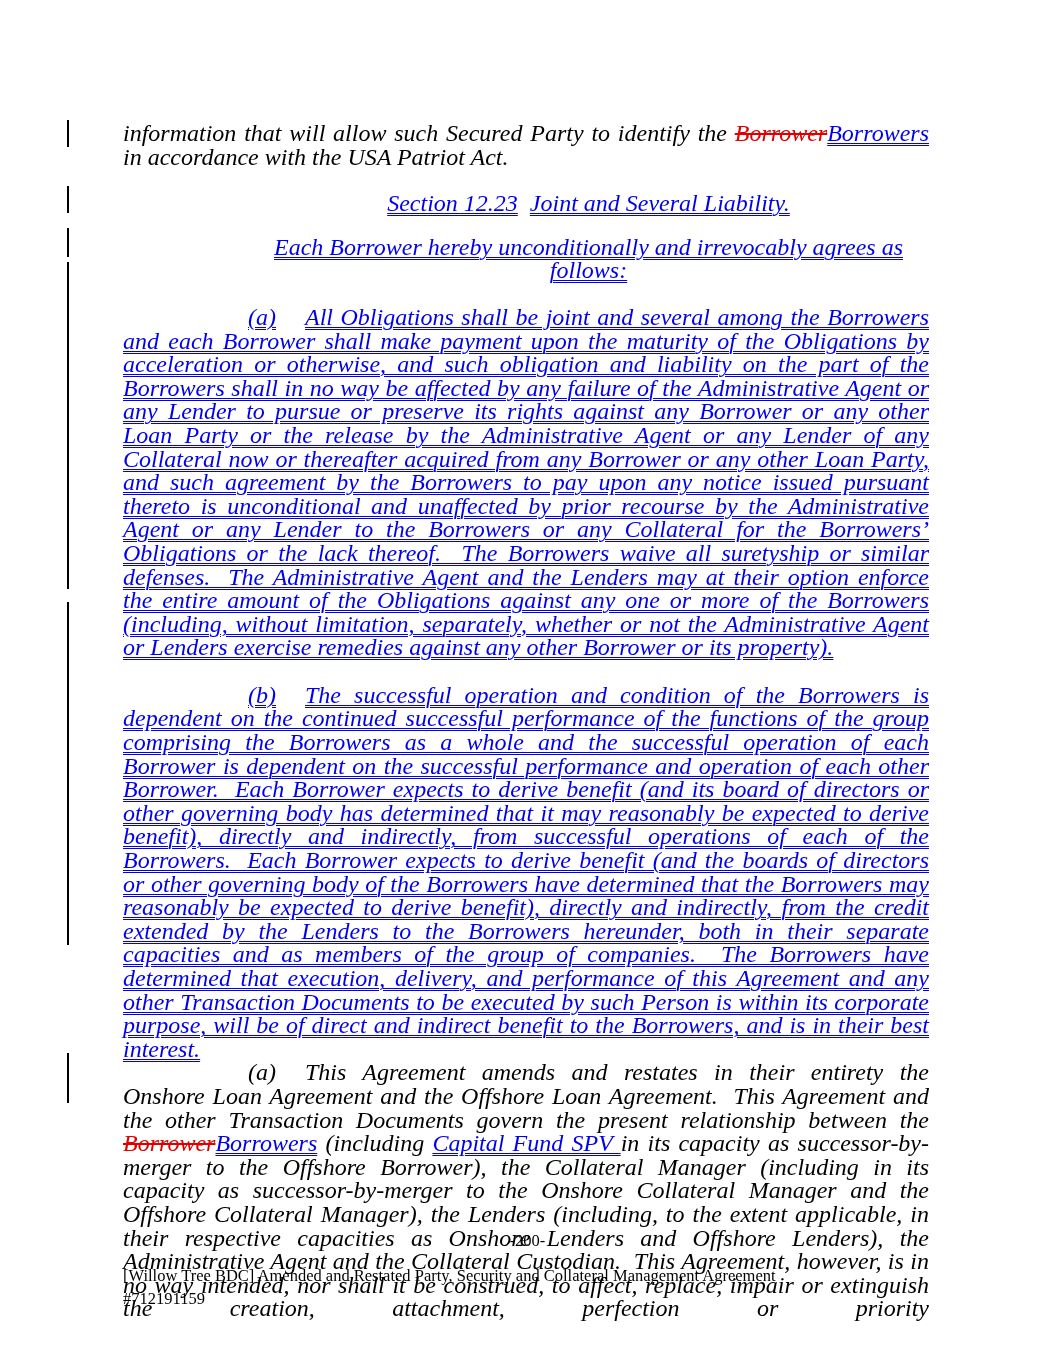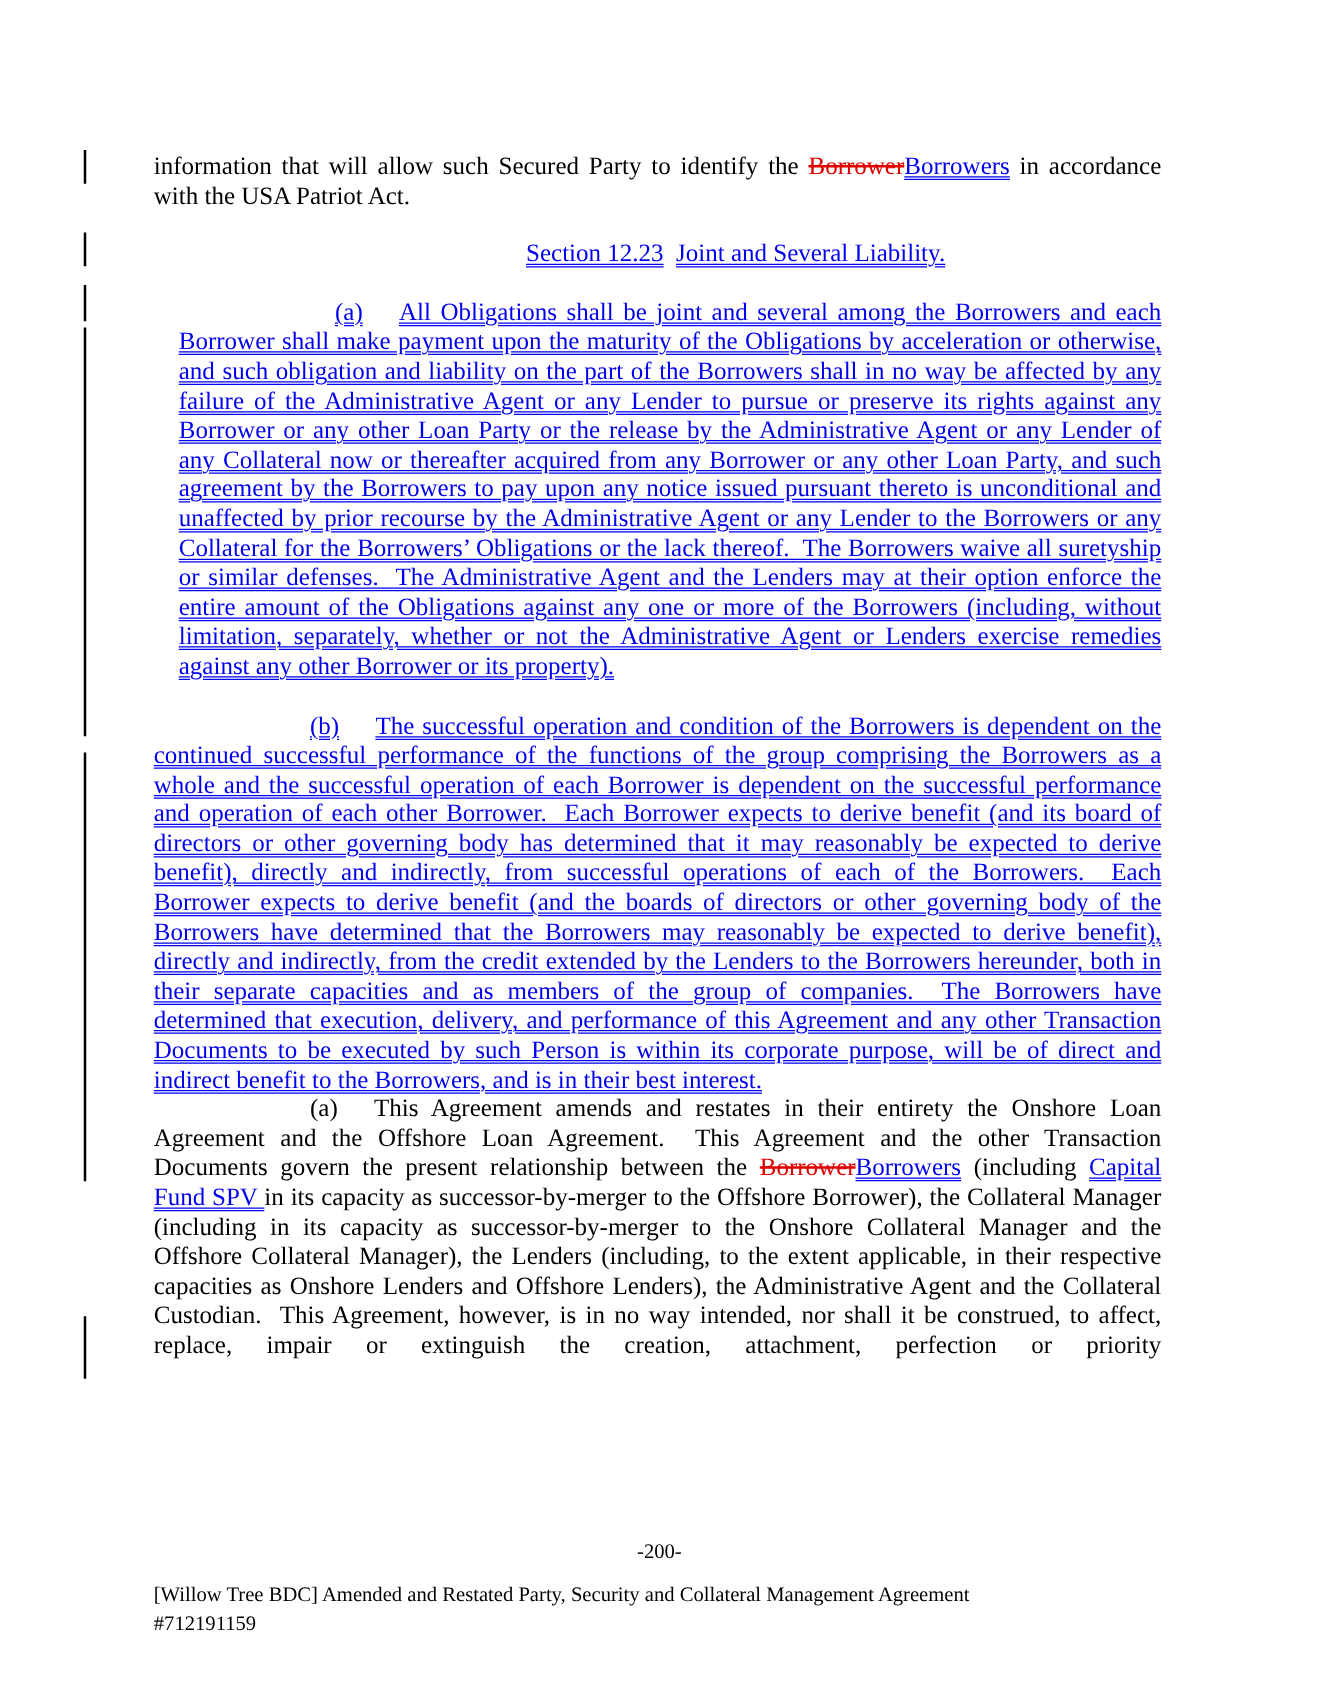--- a/index.html
+++ b/index.html
@@ -10,29 +10,30 @@
     background: #ffffff;
     font-family: "Liberation Serif", serif;
     color: #000000;
     overflow: hidden;
   }
   #content {
     position: absolute;
     left: 123px;
     top: 122px;
     width: 806px;
-    font-size: 20px;
+    font-size: 24px;
     line-height: 23.6px;
+    font-style: italic;
   }
   .para { margin: 0; text-align: justify; }
   .heading { text-align: center; padding-left: 125px; }
   .indent { text-indent: 125px; }
   .mt-h1 { margin-top: 23px; }
   .mt-h2 { margin-top: 20px; }
-  .mt-pa { margin-top: 23px; margin-left: 20px; }
+  .mt-pa { margin-top: 23px; }
   .mt-pb { margin-top: 24px; }
   .mt-h3 { margin-top: 23px; }
   .mt-p2 { }
   .justify-last { text-align-last: justify; }
 
   
   .run-norm { color: #000000; }
   .run-ins {
     color: var(--ins-color, #0000ee);
     text-decoration-line: underline;
@@ -99,20 +100,21 @@
   <div id="bar3" class="change-bar"></div>
   <div id="bar4" class="change-bar"></div>
   <div id="bar5" class="change-bar"></div>
   <div id="bar6" class="change-bar"></div>
 
   <div id="content">
     <div class="para"><span class="run-norm">information that will allow such Secured Party to identify the </span><span class="run-del">Borrower</span><span class="run-ins">Borrowers</span><span class="run-norm"> in accordance with the USA Patriot Act.</span></div>
 
     <div class="para heading mt-h1"><span class="run-ins">Section 12.23</span><span class="run-norm">&nbsp;&nbsp;</span><span class="run-ins">Joint and Several Liability.</span></div>
 
+    <div class="para heading mt-h2"><span class="run-ins">Each Borrower hereby unconditionally and irrevocably agrees as follows:</span></div>
 
     <div class="para indent mt-pa"><span class="run-ins">(a)</span><span class="run-tab"></span><span class="run-ins">All Obligations shall be joint and several among the Borrowers and each Borrower shall make payment upon the maturity of the Obligations by acceleration or otherwise, and such obligation and liability on the part of the Borrowers shall in no way be affected by any failure of the Administrative Agent or any Lender to pursue or preserve its rights against any Borrower or any other Loan Party or the release by the Administrative Agent or any Lender of any Collateral now or thereafter acquired from any Borrower or any other Loan Party, and such agreement by the Borrowers to pay upon any notice issued pursuant thereto is unconditional and unaffected by prior recourse by the Administrative Agent or any Lender to the Borrowers or any Collateral for the Borrowers’ Obligations or the lack thereof.&nbsp; The Borrowers waive all suretyship or similar defenses.&nbsp; The Administrative Agent and the Lenders may at their option enforce the entire amount of the Obligations against any one or more of the Borrowers (including, without limitation, separately, whether or not the Administrative Agent or Lenders exercise remedies against any other Borrower or its property).</span></div>
 
     <div class="para indent mt-pb"><span class="run-ins">(b)</span><span class="run-tab"></span><span class="run-ins">The successful operation and condition of the Borrowers is dependent on the continued successful performance of the functions of the group comprising the Borrowers as a whole and the successful operation of each Borrower is dependent on the successful performance and operation of each other Borrower.&nbsp; Each Borrower expects to derive benefit (and its board of directors or other governing body has determined that it may reasonably be expected to derive benefit), directly and indirectly, from successful operations of each of the Borrowers.&nbsp; Each Borrower expects to derive benefit (and the boards of directors or other governing body of the Borrowers have determined that the Borrowers may reasonably be expected to derive benefit), directly and indirectly, from the credit extended by the Lenders to the Borrowers hereunder, both in their separate capacities and as members of the group of companies.&nbsp; The Borrowers have determined that execution, delivery, and performance of this Agreement and any other Transaction Documents to be executed by such Person is within its corporate purpose, will be of direct and indirect benefit to the Borrowers, and is in their best interest.</span></div>
 
 
     <div class="para indent mt-p2 justify-last"><span class="run-norm">(a)</span><span class="run-tab"></span><span class="run-norm">This Agreement amends and restates in their entirety the Onshore Loan Agreement and the Offshore Loan Agreement.&nbsp; This Agreement and the other Transaction Documents govern the present relationship between the </span><span class="run-del">Borrower</span><span class="run-ins">Borrowers</span><span class="run-norm"> (including </span><span class="run-ins">Capital Fund SPV </span><span class="run-norm">in its capacity as successor-by-merger to the Offshore Borrower), the Collateral Manager (including in its capacity as successor-by-merger to the Onshore Collateral Manager and the Offshore Collateral Manager), the Lenders (including, to the extent applicable, in their respective capacities as Onshore Lenders and Offshore Lenders), the Administrative Agent and the Collateral Custodian.&nbsp; This Agreement, however, is in no way intended, nor shall it be construed, to affect, replace, impair or extinguish the creation, attachment, perfection or priority</span></div>
   </div>
 
   <div id="page-number">-200-</div>

